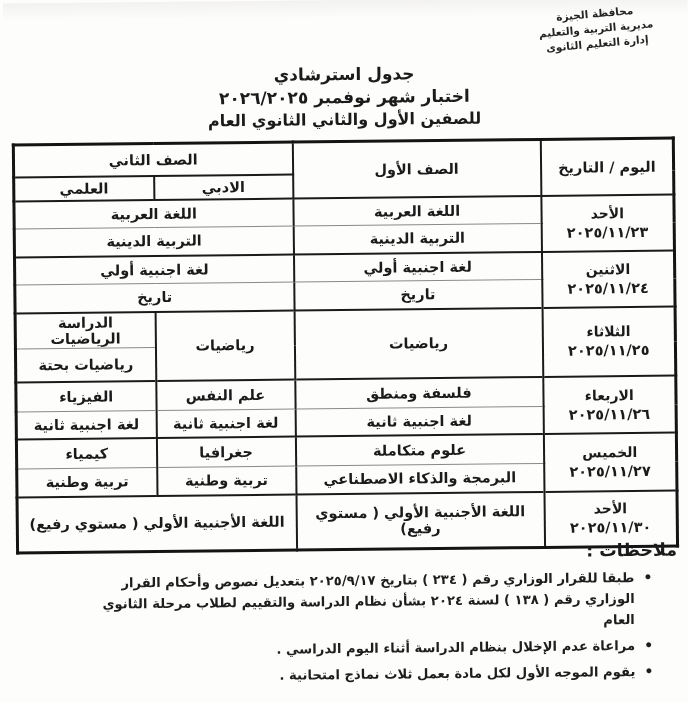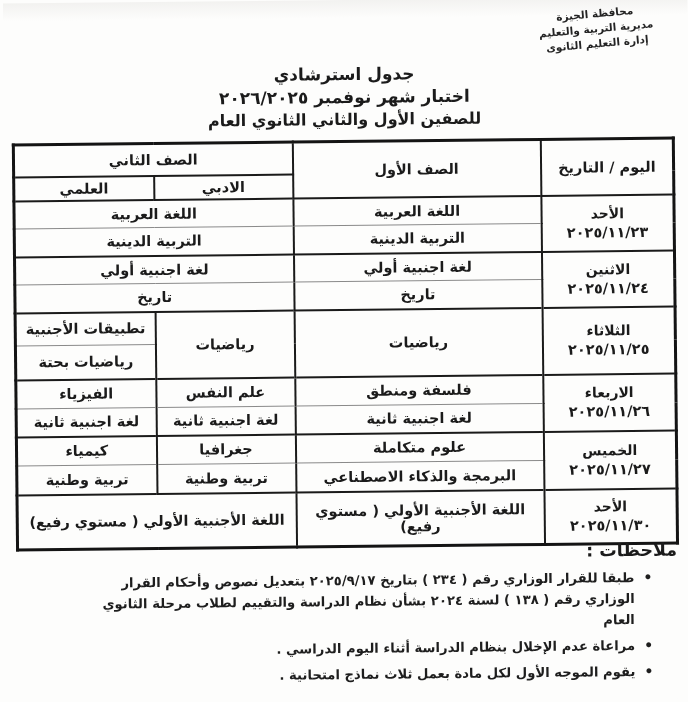--- a/index.html
+++ b/index.html
@@ -160,21 +160,21 @@
         <td colspan="2">تاريخ</td>
       </tr>
 
       <tr class="h33 t-bot">
         <td class="day-cell" rowspan="2">
           <div class="dname">الثلاثاء</div>
           <div class="ddate">٢٠٢٥/١١/٢٥</div>
         </td>
         <td rowspan="2">رياضيات</td>
         <td rowspan="2">رياضيات</td>
-        <td>تطبيقات الأجنبية</td>
+        <td>الدراسة الرياضيات</td>
       </tr>
       <tr class="h34 t-top">
         <td>رياضيات بحتة</td>
       </tr>
 
       <tr class="h29 t-bot">
         <td class="day-cell" rowspan="2">
           <div class="dname">الاربعاء</div>
           <div class="ddate">٢٠٢٥/١١/٢٦</div>
         </td>

